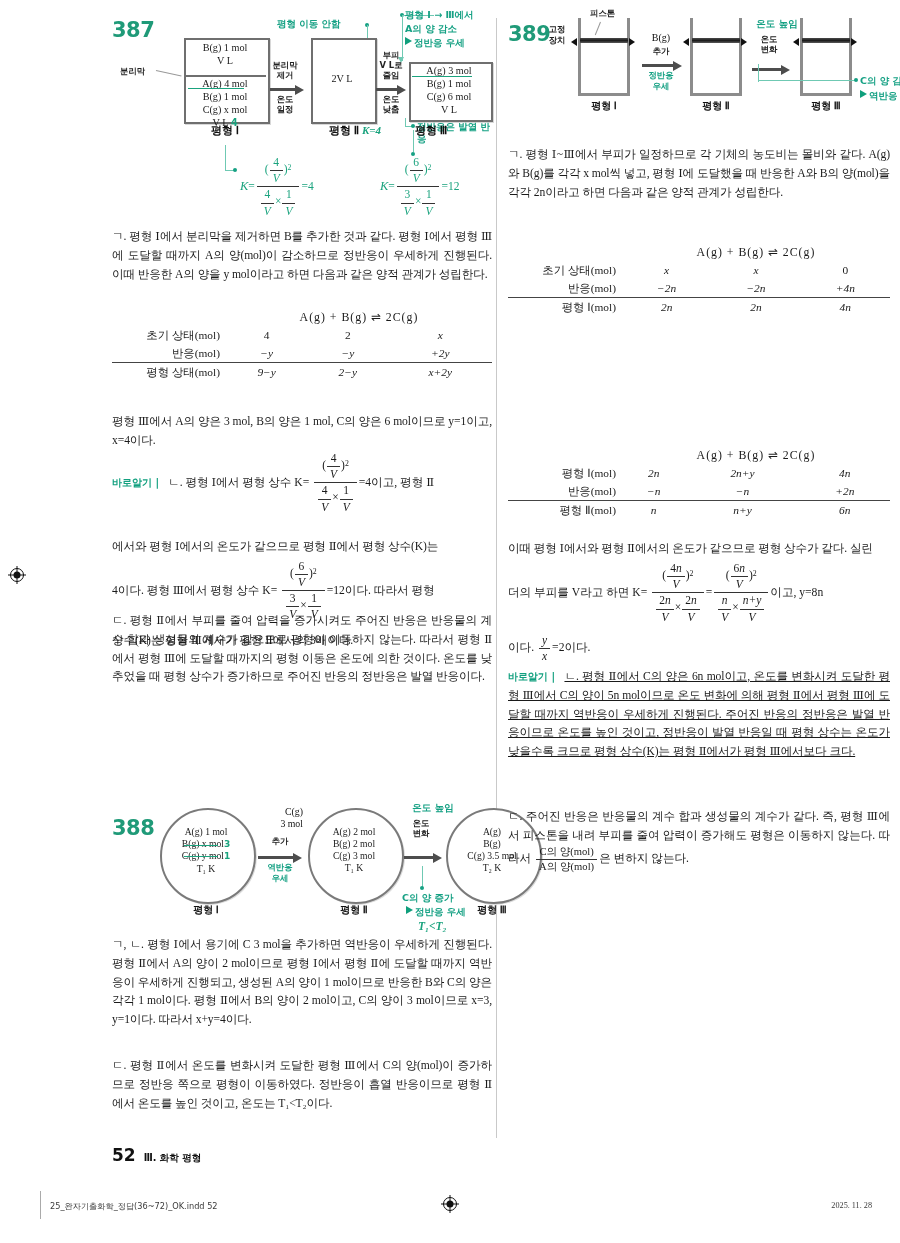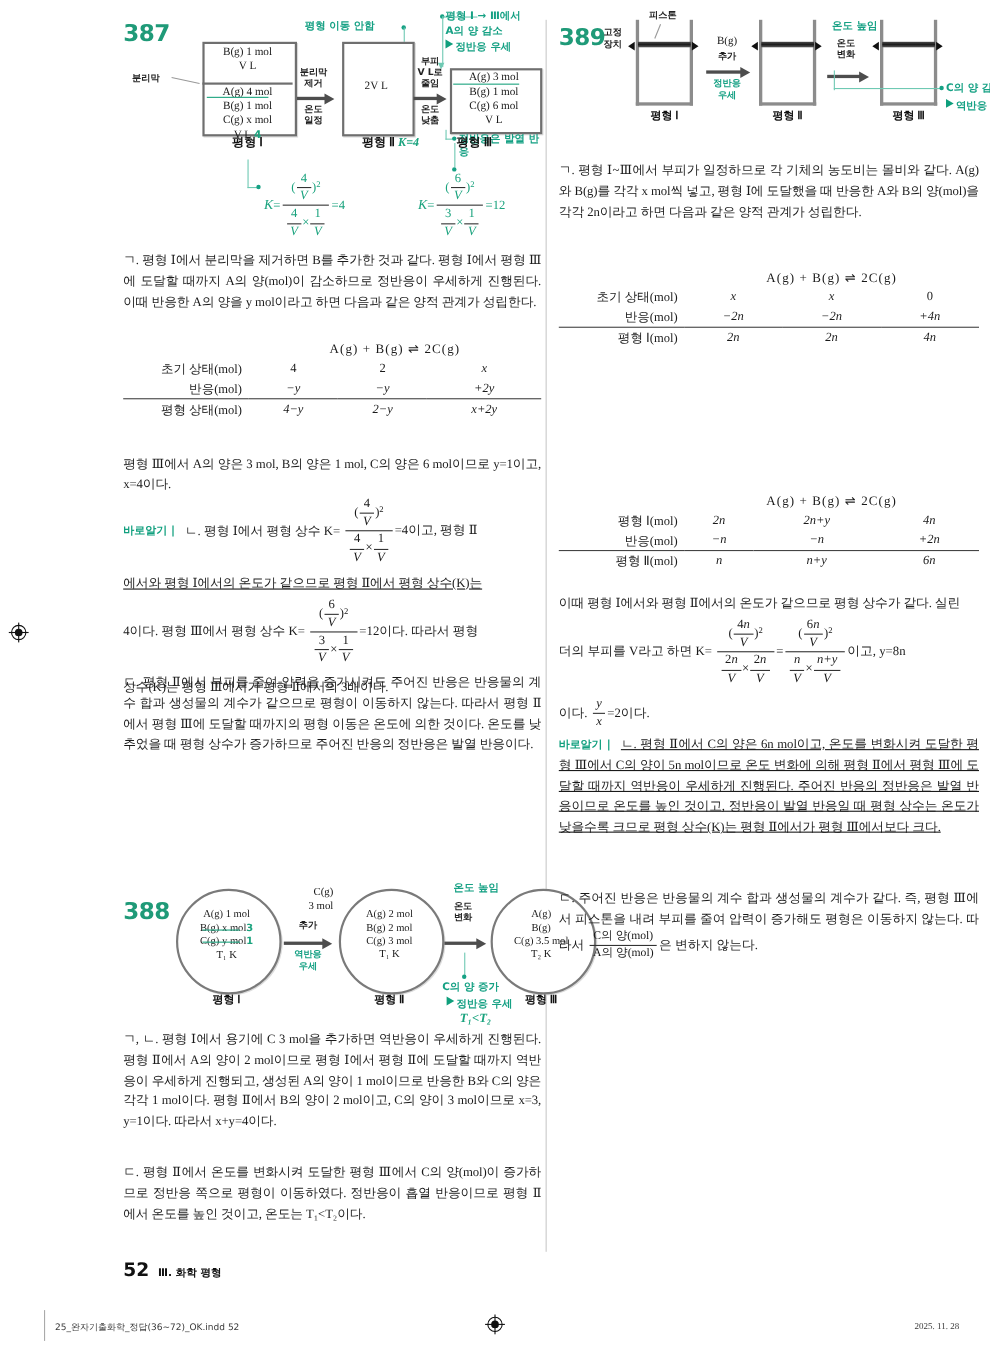--- a/index.html
+++ b/index.html
@@ -234,41 +234,41 @@
         <td class="mi">x</td>
       </tr>
       <tr>
         <td class="lab">반응(mol)</td>
         <td class="mi">−y</td>
         <td class="mi">−y</td>
         <td class="mi">+2y</td>
       </tr>
       <tr class="rule-top">
         <td class="lab">평형 상태(mol)</td>
-        <td class="mi">4−y</td>
+        <td class="mi">9−y</td>
         <td class="mi">2−y</td>
         <td class="mi">x+2y</td>
       </tr>
     </tbody>
       </table>
 
     <div class="body-text" style="position:absolute;left:0;top:413px;width:380px;">평형 Ⅲ에서 A의 양은 3 mol, B의 양은 1 mol, C의 양은 6 mol이므로 y=1이고, x=4이다.</div>
 
     <div style="position:absolute;left:0;top:452px;width:380px;">
       <div style="font-size:11.6px;line-height:1.62;">
         <span class="baro">바로알기 |</span>
         <span style="margin-left:6px;">ㄴ. 평형 Ⅰ에서 평형 상수 K=</span>
         <span class="eq" style="font-family:'Liberation Serif',serif;font-size:11.5px;">
           <span class="frac">
             <span class="num">(<span class="frac" style="margin:0 1px;"><span class="num">4</span><span class="den mi">V</span></span>)<sup>2</sup></span>
             <span class="den"><span class="frac" style="margin:0 1px;"><span class="num">4</span><span class="den mi">V</span></span>×<span class="frac" style="margin:0 1px;"><span class="num">1</span><span class="den mi">V</span></span></span>
           </span>
         </span><span>=4이고, 평형 Ⅱ</span>
       </div>
-      <div class="body-text" style="margin-top:8px;text-decoration:underline;">에서와 평형 Ⅰ에서의 온도가 같으므로 평형 Ⅱ에서 평형 상수(K)는</div>
+      <div class="body-text" style="margin-top:24px;">에서와 평형 Ⅰ에서의 온도가 같으므로 평형 Ⅱ에서 평형 상수(K)는</div>
       <div style="font-size:11.6px;line-height:1.62;margin-top:3px;">
         <span>4이다. 평형 Ⅲ에서 평형 상수 K=</span>
         <span class="eq" style="font-family:'Liberation Serif',serif;font-size:11.5px;">
           <span class="frac">
             <span class="num">(<span class="frac" style="margin:0 1px;"><span class="num">6</span><span class="den mi">V</span></span>)<sup>2</sup></span>
             <span class="den"><span class="frac" style="margin:0 1px;"><span class="num">3</span><span class="den mi">V</span></span>×<span class="frac" style="margin:0 1px;"><span class="num">1</span><span class="den mi">V</span></span></span>
           </span>
         </span><span>=12이다. 따라서 평형</span>
       </div>
       <div class="body-text" style="margin-top:10px;">상수(K)는 평형 Ⅲ에서가 평형 Ⅱ에서의 3배이다.</div>

